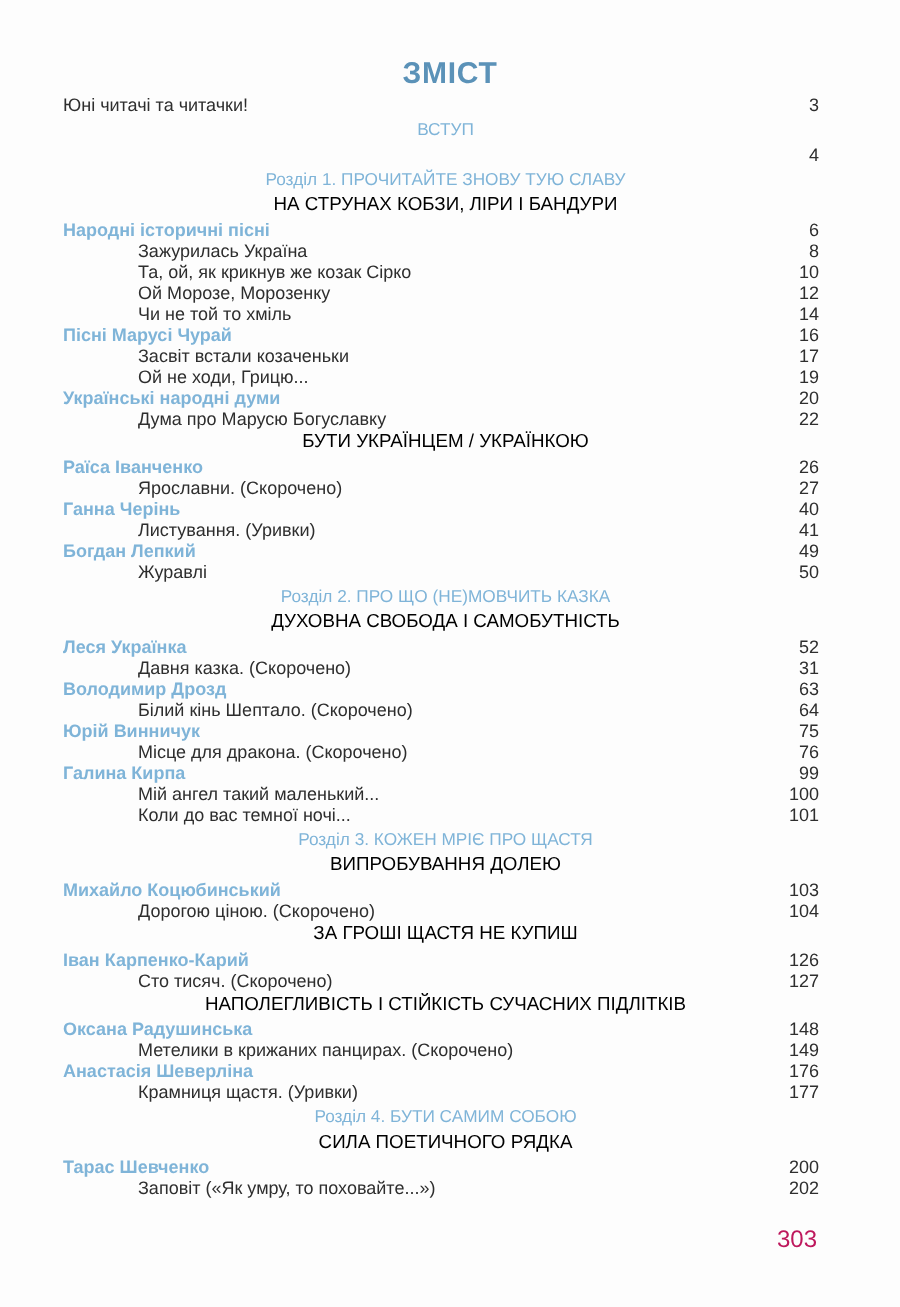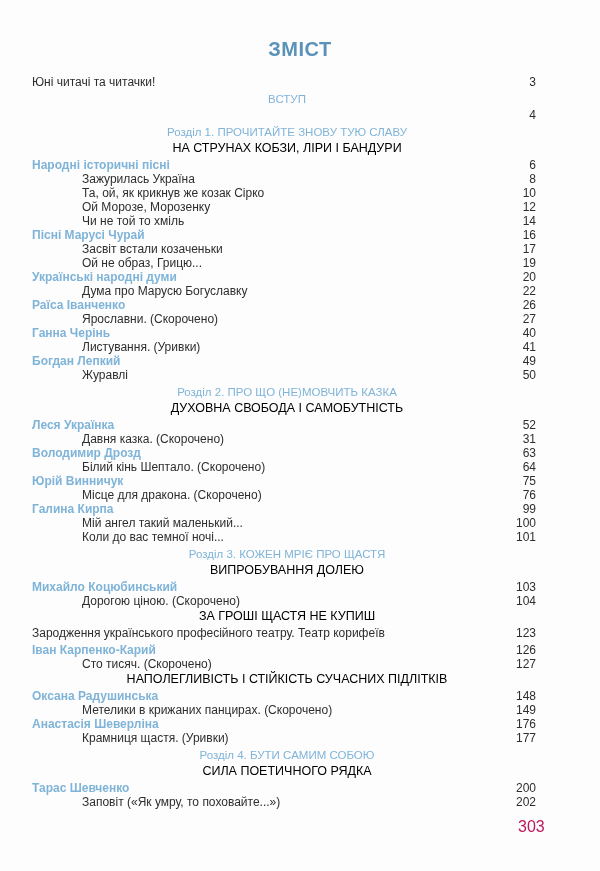--- a/index.html
+++ b/index.html
@@ -9,21 +9,21 @@
     font-family: "Liberation Sans", sans-serif;
     color: #2e2e2e;
     position: relative;
   }
   .page { position: absolute; left: 0; top: 0; width: 600px; height: 661px; }
   .title {
     position: absolute; left: 0; right: 0; top: 38px;
     text-align: center; font-weight: bold; font-size: 20px;
     color: #5b92b8; letter-spacing: 0.5px;
   }
-  .toc { position: absolute; left: 32px; top: 63px; width: 510px; margin-top: 12px; }
+  .toc { position: absolute; left: 42px; top: 63px; width: 510px; }
   .row { position: relative; height: 14px; font-size: 12px; line-height: 14px; }
   .row .t { position: absolute; left: 0; white-space: nowrap; }
   .row .p { position: absolute; right: 6px; text-align: right; }
   .row.work .t { left: 50px; }
   .row.author .t { color: #7fb4d8; font-weight: bold; }
   .row.topgap { margin-top: 3px; padding-left: 16px; }
   .sec { text-align: center; font-size: 11.5px; line-height: 14px; color: #7fb4d8; font-weight: normal; margin: 3px 0 2px 0; }
   .sub { text-align: center; font-size: 12.5px; line-height: 15px; color: #000000; margin: 1px 0 2px 0; }
   .folio { position: absolute; left: 518px; top: 818px; font-size: 16px; color: #be185d; }
 </style>
@@ -65,31 +65,32 @@
       </div>
       <div class="row author">
         <span class="t">Пісні Марусі Чурай</span>
         <span class="p">16</span>
       </div>
       <div class="row work">
         <span class="t">Засвіт встали козаченьки</span>
         <span class="p">17</span>
       </div>
       <div class="row work">
-        <span class="t">Ой не образ, Грицю...</span>
+        <span class="t">Ой не ходи, Грицю...</span>
         <span class="p">19</span>
       </div>
       <div class="row author">
         <span class="t">Українські народні думи</span>
         <span class="p">20</span>
       </div>
       <div class="row work">
         <span class="t">Дума про Марусю Богуславку</span>
         <span class="p">22</span>
       </div>
+      <div class="sub">БУТИ УКРАЇНЦЕМ / УКРАЇНКОЮ</div>
       <div class="row author">
         <span class="t">Раїса Іванченко</span>
         <span class="p">26</span>
       </div>
       <div class="row work">
         <span class="t">Ярославни. (Скорочено)</span>
         <span class="p">27</span>
       </div>
       <div class="row author">
         <span class="t">Ганна Черінь</span>
@@ -149,24 +150,20 @@
       <div class="sub">ВИПРОБУВАННЯ ДОЛЕЮ</div>
       <div class="row author">
         <span class="t">Михайло Коцюбинський</span>
         <span class="p">103</span>
       </div>
       <div class="row work">
         <span class="t">Дорогою ціною. (Скорочено)</span>
         <span class="p">104</span>
       </div>
       <div class="sub">ЗА ГРОШІ ЩАСТЯ НЕ КУПИШ</div>
-      <div class="row item">
-        <span class="t">Зародження українського професійного театру. Театр корифеїв</span>
-        <span class="p">123</span>
-      </div>
       <div class="row author topgap">
         <span class="t">Іван Карпенко-Карий</span>
         <span class="p">126</span>
       </div>
       <div class="row work">
         <span class="t">Сто тисяч. (Скорочено)</span>
         <span class="p">127</span>
       </div>
       <div class="sub">НАПОЛЕГЛИВІСТЬ І СТІЙКІСТЬ СУЧАСНИХ ПІДЛІТКІВ</div>
       <div class="row author">

